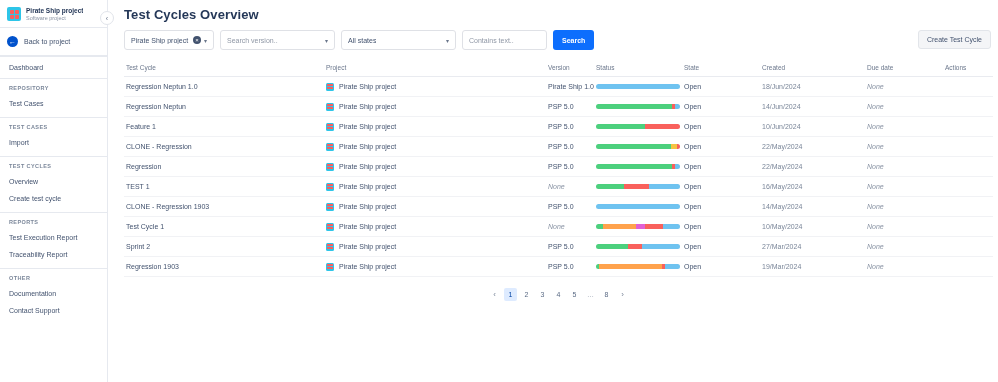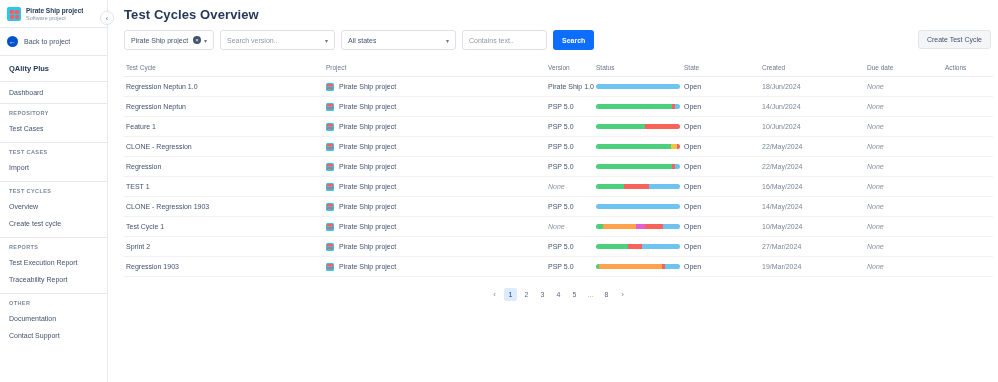--- a/index.html
+++ b/index.html
@@ -192,21 +192,20 @@
 
     <div class="collapse-btn">‹</div>
     <div class="sb-divider"></div>
 
     <div class="back-row">
       <div class="back-icon">←</div>
       <div class="back-label">Back to project</div>
     </div>
     <div class="sb-divider"></div>
 
-    <div class="sb-brand">QAlity Plus</div>
     <div class="sb-divider"></div>
 
     <div class="sb-item" style="padding:7px 9px;">Dashboard</div>
     <div class="sb-divider"></div>
 
     <div id="sb-sections">
         <div class="sb-section">
           <div class="sb-title">REPOSITORY</div>
           <div class="sb-item">Test Cases</div>
         </div>

